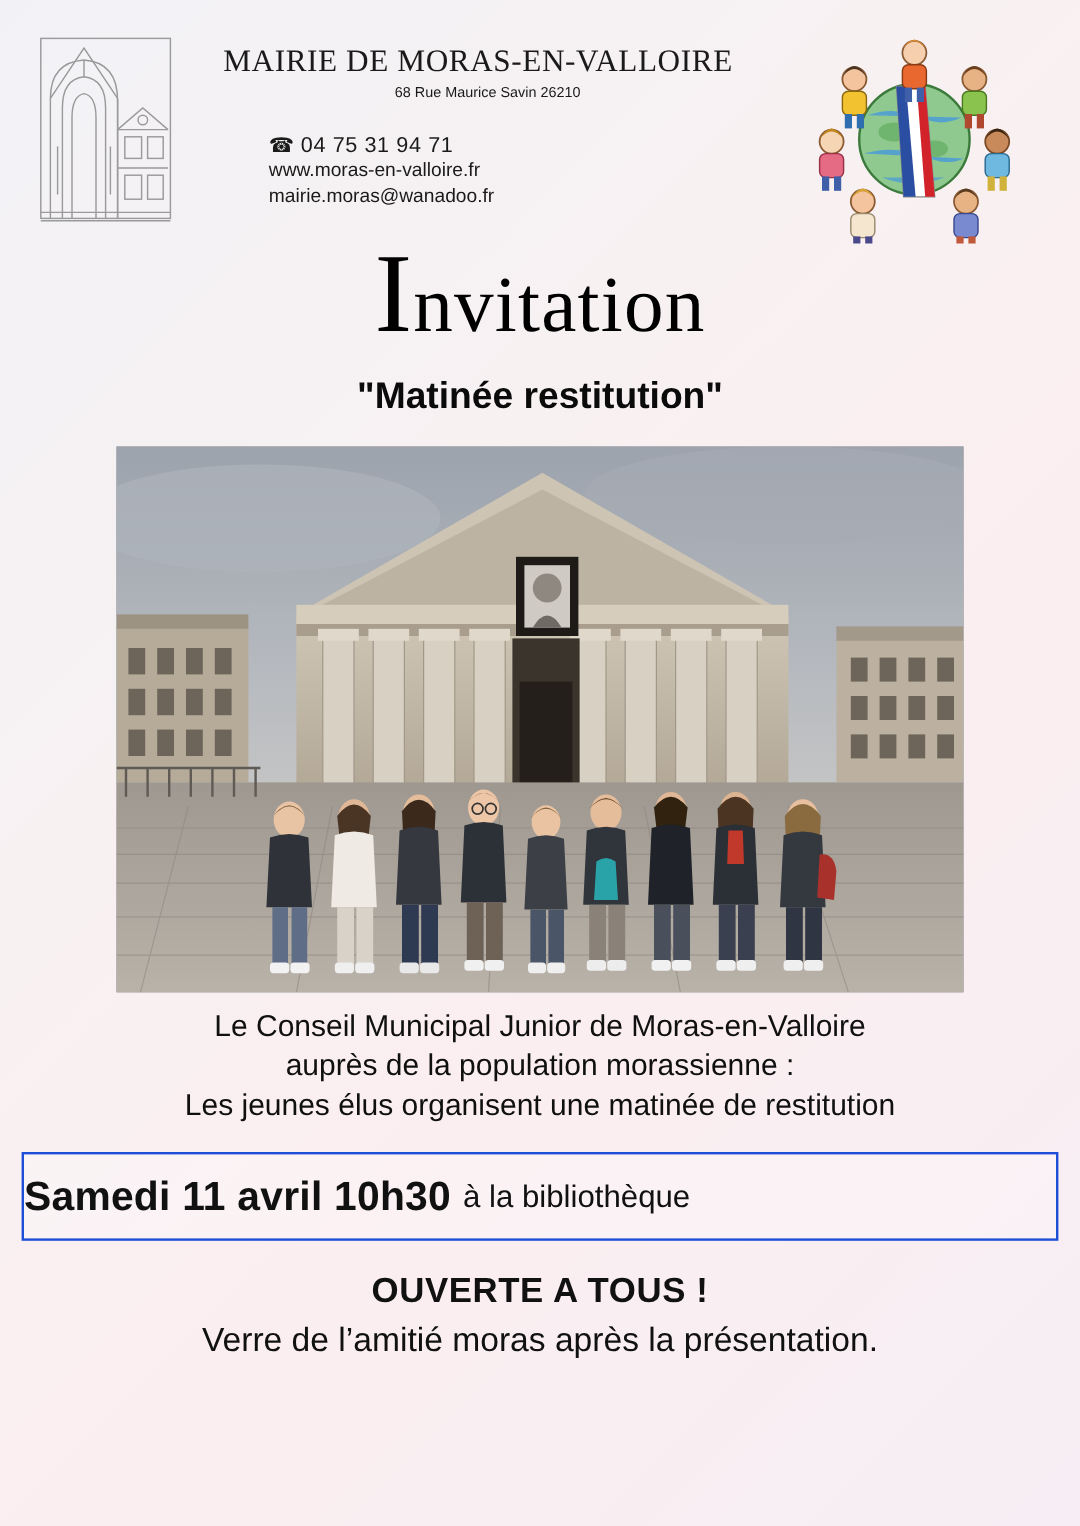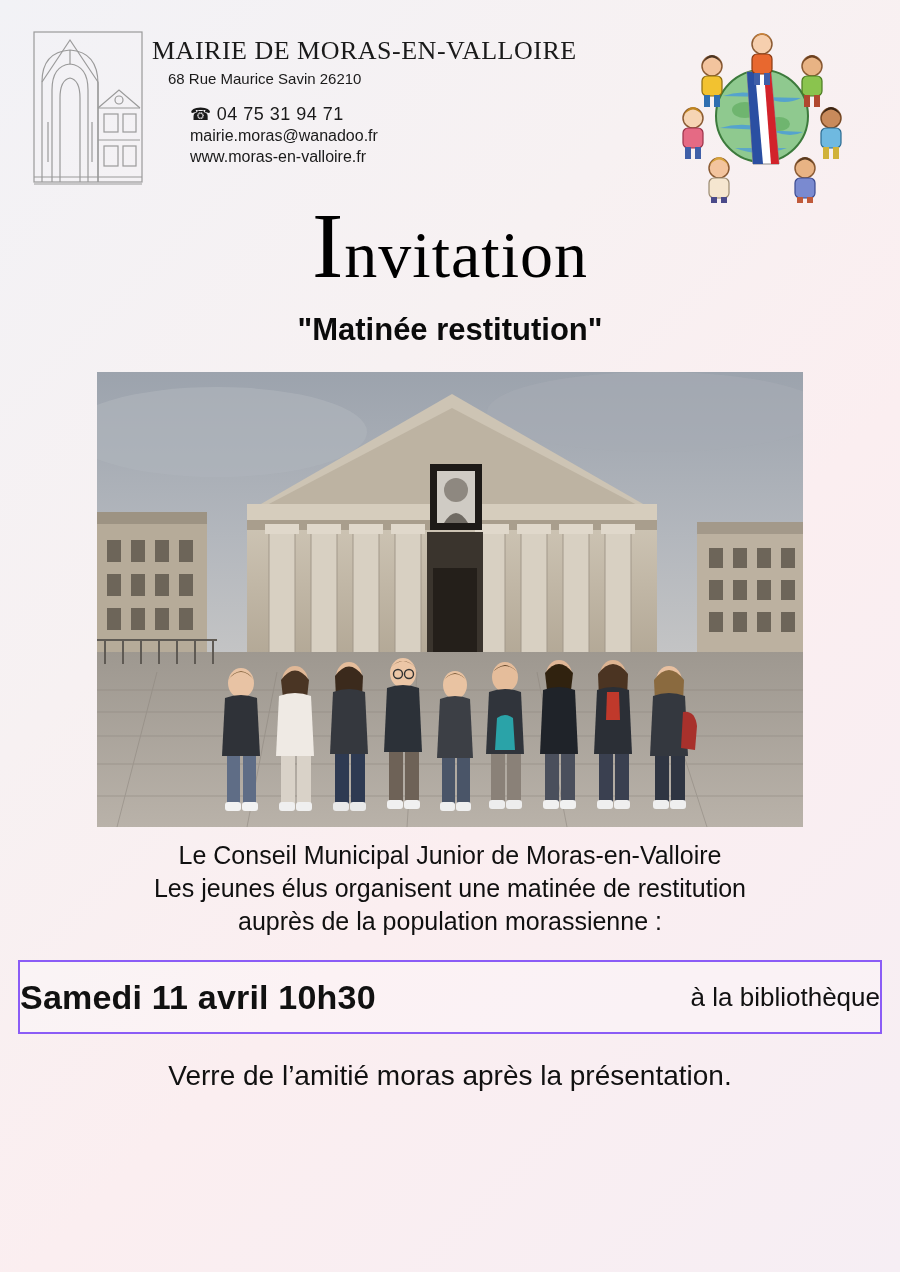--- a/index.html
+++ b/index.html
@@ -21,46 +21,48 @@
     display: flex;
     align-items: flex-start;
     justify-content: space-between;
     padding: 22px 40px 0 28px;
     height: 200px;
     box-sizing: border-box;
   }
   .header-left {
     display: flex;
     align-items: flex-start;
+    gap: 34px;
   }
   .crest {
     width: 120px;
     height: 170px;
     flex: 0 0 auto;
     margin-right: 4px;
   }
   .mairie-block {
     padding-top: 14px;
   }
   .mairie-title {
     font-family: "Liberation Serif", serif;
     font-size: 26px;
     letter-spacing: 0.5px;
     color: #1a1a1a;
     white-space: nowrap;
   }
   .mairie-addr {
-    font-size: 15px;
+    font-size: 12px;
     line-height: 1.25;
     margin-top: 4px;
     padding-left: 16px;
     color: #1a1a1a;
+    text-align: center;
   }
   .mairie-contact {
-    margin-top: 14px;
+    margin-top: 25px;
     padding-left: 38px;
     font-size: 16px;
     line-height: 1.3;
     color: #1a1a1a;
   }
   .mairie-contact .phone-line {
     font-size: 18px;
     letter-spacing: 0.5px;
   }
   .phone-glyph {
@@ -117,25 +119,25 @@
     line-height: 1.33;
     margin-top: 12px;
     color: #101010;
     padding: 0 50px;
   }
   .body-text div { white-space: nowrap; }
 
   
   .date-box {
     margin: 22px 18px 0 18px;
-    border: 2px solid #8b5cf6;
+    border: 2px solid #1d4ed8;
     height: 70px;
     display: flex;
     align-items: center;
-    justify-content: space-between;
+    justify-content: flex-start;
     background: rgba(255,255,255,0.28);
   }
   .date-strong {
     font-weight: bold;
     font-size: 34px;
     letter-spacing: 0.2px;
   }
   .date-rest {
     font-size: 26px;
     margin-left: 10px;
@@ -188,22 +190,22 @@
 
     <div class="mairie-block">
       <div class="mairie-title">MAIRIE DE MORAS-EN-VALLOIRE</div>
       <div class="mairie-addr">
         <div>68 Rue Maurice Savin 26210</div>
       </div>
       <div class="mairie-contact">
         <div class="phone-line">
           <span class="phone-glyph">☎</span><span>04 75 31 94 71</span>
         </div>
+        <div>www.moras-en-valloire.fr</div>
         <div>mairie.moras@wanadoo.fr</div>
-        <div>www.moras-en-valloire.fr</div>
       </div>
     </div>
   </div>
 
   <div class="kids-logo">
     <svg viewBox="0 0 175 175" width="175" height="175">
 
       <circle cx="87" cy="88" r="46" fill="#8fc98f" stroke="#3c7a3c" stroke-width="2"></circle>
       <path d="M48 68 Q70 60 92 70 Q110 78 126 70" fill="#4f9fd4" opacity="0.9"></path>
       <path d="M45 100 Q72 92 100 104 Q116 110 128 104" fill="#4f9fd4" opacity="0.9"></path>
@@ -498,24 +500,25 @@
         <rect x="28" y="88" width="14" height="46" fill="#2f3542"></rect>
         <rect x="10" y="132" width="16" height="9" rx="3" fill="#efefef"></rect>
         <rect x="27" y="132" width="16" height="9" rx="3" fill="#efefef"></rect>
       </g>
     </g>
   </svg>
 </div>
 
 <div class="body-text">
   <div>Le Conseil Municipal Junior de Moras-en-Valloire</div>
+  <div>auprès de la population morassienne :</div>
   <div>Les jeunes élus organisent une matinée de restitution</div>
-  <div>auprès de la population morassienne :</div>
 </div>
 
 <div class="date-box">
   <span class="date-strong">Samedi 11 avril 10h30</span>
   <span class="date-rest">à la bibliothèque</span>
 </div>
 
 <div class="footer">
+  <div class="footer-open">OUVERTE A TOUS !</div>
   <div class="footer-drink">Verre de l’amitié moras après la présentation.</div>
 </div>
 
 </body></html>

